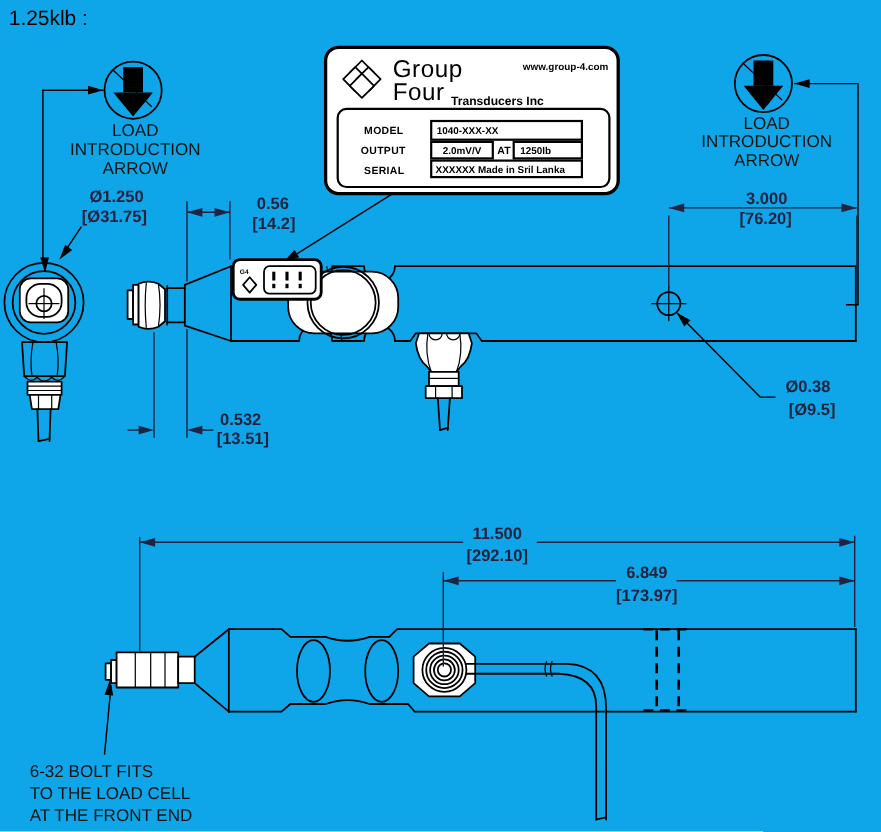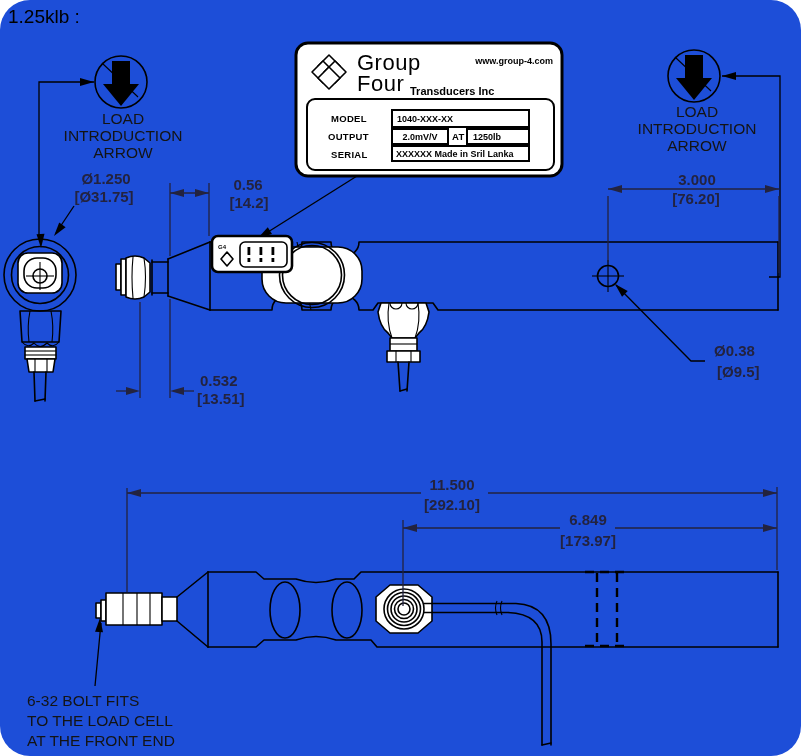--- a/index.html
+++ b/index.html
@@ -1,17 +1,17 @@
 <!DOCTYPE html>
 <html><head>
 <meta charset="utf-8">
 <style>
   html,body{margin:0;padding:0;background:#ffffff;}
-  .page{position:relative;width:801px;height:756px;background:#1d4ed8;overflow:hidden;
-        font-family:"Liberation Sans",sans-serif;border-radius:30px;}
+  .page{position:relative;width:801px;height:756px;background:#0ea5e9;overflow:hidden;
+        font-family:"Liberation Sans",sans-serif;}
   svg text{font-family:"Liberation Sans",sans-serif;}
   .ln  {fill:none;stroke:#000;stroke-width:1.6;stroke-linejoin:round;stroke-linecap:round;}
   .lnthin{fill:none;stroke:#000;stroke-width:1.1;}
   .lnw {fill:#fff;stroke:#000;stroke-width:1.6;stroke-linejoin:round;}
   .box3{fill:#fff;stroke:#000;stroke-width:3;}
   .box2{fill:#fff;stroke:#000;stroke-width:2;}
   .dimln{fill:none;stroke:#23233f;stroke-width:1.3;}
   .ldr {fill:none;stroke:#000;stroke-width:1.3;}
   .dash{fill:none;stroke:#000;stroke-width:2.4;stroke-dasharray:9,6;}
   .arr {fill:#23233f;}

